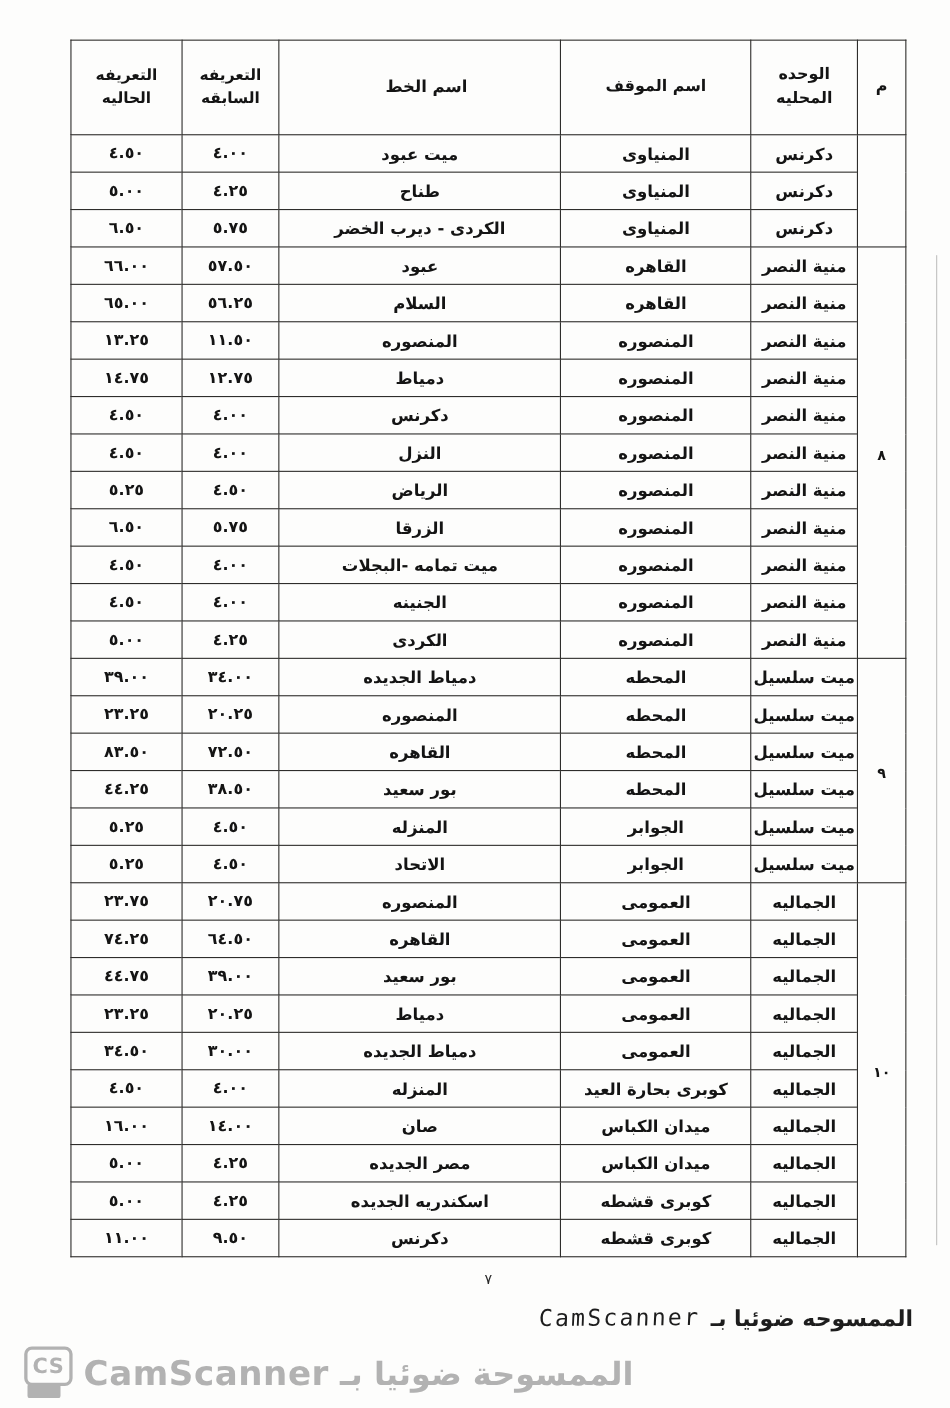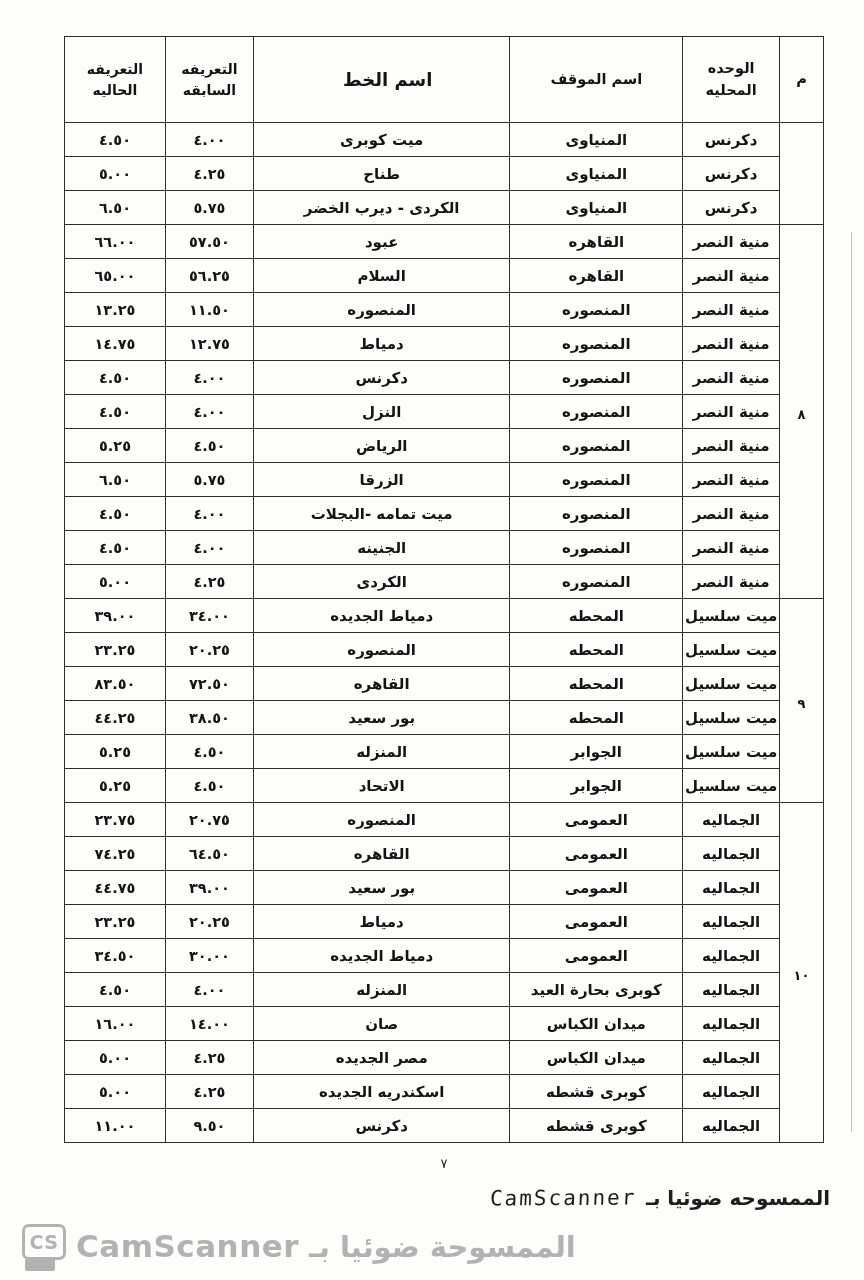--- a/index.html
+++ b/index.html
@@ -20,21 +20,21 @@
     background:#fdfdfc;
   }
   table.tariff th, table.tariff td {
     border:1.6px solid #2e2d2b; color:#141414;
     text-align:center; vertical-align:middle;
   }
   thead th {
     height:86px; font-size:14.5px; font-weight:700;
     border-bottom:4px double #2e2d2b; line-height:1.5;
   }
-  thead th.h-line { font-size:18px;padding-left:12px; }
+  thead th.h-line { font-size:15px;padding-left:12px; }
   thead th.h-tariff { font-size:14px; padding:15px 6px; }
   tbody td { height:34px; font-weight:700; font-size:15px; }
   td.c-num { font-size:14.5px; letter-spacing:1px;margin-left:28px; }
   td.c-no {
     vertical-align:top; padding-top:5px; font-size:13px; font-weight:700;
     width:44px;
   }
   col.w-no     { width:44px;  }
   col.w-unit   { width:97px;  }
   col.w-stop   { width:173px; }
@@ -54,21 +54,21 @@
   }
   .scan-note .note-arabic { font-weight:700; letter-spacing:1px; }
   .scan-note .note-brand {
     font-family:"DejaVu Sans Mono", monospace; font-size:21px;
     letter-spacing:2px; transform:skewX(-3deg) rotate(-.4deg);
     direction:ltr; display:inline-block;
   }
 
   .watermark {
     position:absolute; left:22px; top:1224px;
-    display:flex; align-items:flex-start; gap:10px; color:#b2b2b2;
+    display:flex; align-items:center; gap:10px; color:#b2b2b2;
   }
   .cs-logo { position:relative; width:44px; height:50px; }
   .cs-logo .cs-box {
     width:44px; height:36px; border:3.5px solid #b2b2b2; border-radius:7px;
     display:flex; align-items:center; justify-content:center;
     font-size:19px; font-weight:700; color:#b2b2b2; background:#fdfdfc;
     letter-spacing:.5px;
   }
   .cs-logo .cs-tab {
     position:absolute; left:3px; top:34px; width:30px; height:13px;
@@ -105,21 +105,21 @@
         <th class="h-line">اسم الخط</th>
         <th class="h-tariff">التعريفه السابقه</th>
         <th class="h-tariff">التعريفه الحاليه</th>
       </tr>
     </thead>
     <tbody id="tariff-body">
         <tr>
           <td class="c-no" rowspan="3"></td>
           <td>دكرنس</td>
           <td>المنياوى</td>
-          <td>ميت كوبرى</td>
+          <td>ميت عبود</td>
           <td class="c-num">٤.٠٠</td>
           <td class="c-num">٤.٥٠</td>
         </tr>
         <tr>
           <td>دكرنس</td>
           <td>المنياوى</td>
           <td>طناح</td>
           <td class="c-num">٤.٢٥</td>
           <td class="c-num">٥.٠٠</td>
         </tr>

